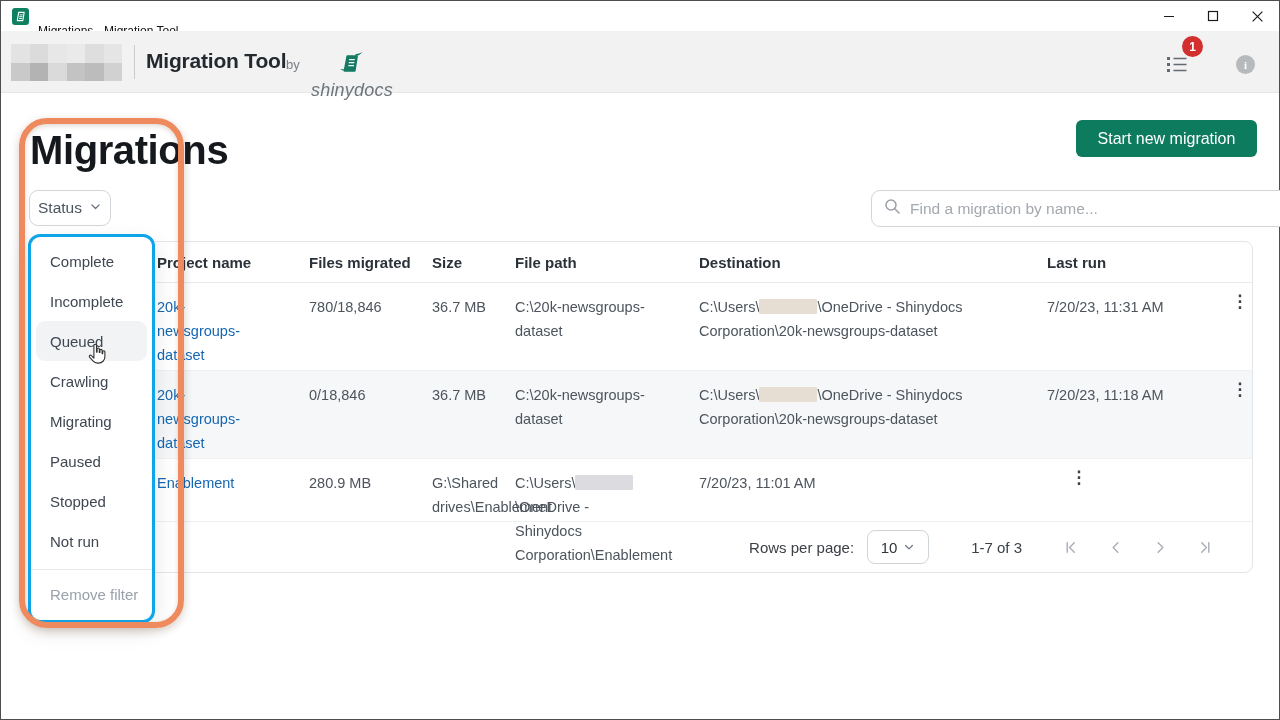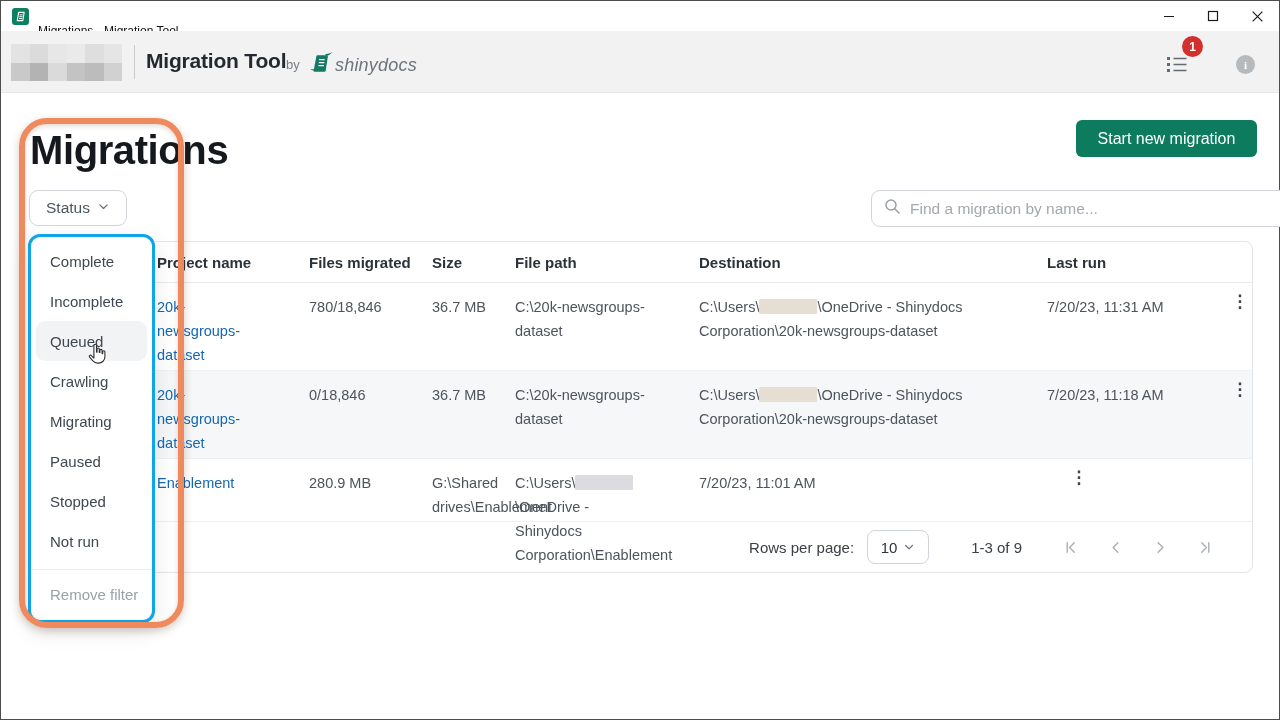--- a/index.html
+++ b/index.html
@@ -19,35 +19,35 @@
   .pixel-logo { position:absolute; left:10px; top:13px; width:111px; height:37px; display:grid; grid-template-columns:repeat(6,1fr); grid-template-rows:repeat(2,1fr); }
   .pixel-logo div:nth-child(1){background:#e3e3e3}.pixel-logo div:nth-child(2){background:#dbdbdb}
   .pixel-logo div:nth-child(3){background:#e7e7e7}.pixel-logo div:nth-child(4){background:#eaeaea}
   .pixel-logo div:nth-child(5){background:#dedede}.pixel-logo div:nth-child(6){background:#e5e5e5}
   .pixel-logo div:nth-child(7){background:#c9c9c9}.pixel-logo div:nth-child(8){background:#b3b3b3}
   .pixel-logo div:nth-child(9){background:#dadada}.pixel-logo div:nth-child(10){background:#c3c3c3}
   .pixel-logo div:nth-child(11){background:#bcbcbc}.pixel-logo div:nth-child(12){background:#d1d1d1}
   .hdr-divider { position:absolute; left:133px; top:14px; height:34px; width:1px; background:#cbcbcc; }
   .hdr-title { position:absolute; left:145px; top:18px; font-size:21px; font-weight:700; color:#23292f; letter-spacing:-0.2px; }
   .hdr-by { position:absolute; left:285px; top:26px; font-size:13px; color:#7a8087; }
-  .hdr-brand { position:absolute; left:308px; top:19px; display:flex; align-items:center; }
+  .hdr-brand { position:absolute; left:308px; top:19px; display:flex; align-items:center;flex-direction:column; }
   .hdr-brand-text { font-size:18px; font-style:italic; color:#6d747b; margin-left:2px; letter-spacing:0.2px; }
   .hdr-right-icons { position:absolute; right:18px; top:0; height:62px; }
   .tasks-icon { position:absolute; right:72px; top:21px; width:24px; height:24px; cursor:pointer; }
   .badge { position:absolute; right:58px; top:5px; min-width:21px; height:21px; border-radius:50%; background:#d32f2f;
     color:#fff; font-size:12px; font-weight:700; display:flex; align-items:center; justify-content:center; }
   .info-icon { position:absolute; right:6px; top:24px; width:19px; height:19px; border-radius:50%; background:#b7babd;
     color:#fff; font-weight:700; font-size:11px; display:flex; align-items:center; justify-content:center; cursor:pointer; }
   .info-icon::before { content:"i"; font-family:"Liberation Serif", serif; }
 
   
   .page-title { position:absolute; left:29px; top:127px; font-size:40px; font-weight:700; color:#15191e; letter-spacing:-0.4px; }
   .start-btn { position:absolute; left:1075px; top:119px; width:181px; height:37px; background:#0c7b5e; color:#fff;
     border:none; border-radius:6px; font-size:16px; font-family:inherit; cursor:pointer; }
-  .status-btn { position:absolute; left:28px; top:189px; width:98px; height:36px; background:#fff; border:1px solid #d2d6da;
+  .status-btn { position:absolute; left:28px; top:189px; width:82px; height:36px; background:#fff; border:1px solid #d2d6da;
     border-radius:9px; display:flex; align-items:center; justify-content:center; gap:7px; font-size:15.5px; color:#4a5560; cursor:pointer; }
   .search-box { position:absolute; left:870px; top:189px; width:426px; height:37px; border:1px solid #d2d6da; border-radius:9px;
     background:#fff; display:flex; align-items:center; padding:0 12px; }
   .search-box input { border:none; outline:none; flex:1; margin-left:9px; font-size:15.5px; font-family:inherit; color:#333; background:transparent; }
   .search-box input::placeholder { color:#a3a9af; }
 
   
   .table-card { position:absolute; left:28px; top:240px; width:1224px; background:#fff; border:1px solid #e3e6e8; border-radius:8px; }
   .trow { display:grid; grid-template-columns:127px 152px 123px 83px 184px 348px 161px 46px; }
   .thead { height:41px; align-items:center; border-bottom:1px solid #e8ebed; font-size:15px; font-weight:700; color:#2b323a; }
@@ -228,21 +228,21 @@
     <div class="pagination">
       <span>Rows per page:</span>
       <span class="rpp-select">
         <span>10</span>
         <span>
           <svg width="12" height="12" viewBox="0 0 16 16">
               <path d="M3.5 6l4.5 4.5L12.5 6" fill="none" stroke="#6b7280" stroke-width="1.6" stroke-linecap="round" stroke-linejoin="round"></path>
             </svg>
         </span>
       </span>
-      <span class="range">1-3 of 9</span>
+      <span class="range">1-7 of 3</span>
       <span class="pag-nav">
         <button class="pag-btn">
           <svg width="15" height="15" viewBox="0 0 16 16">
               <path d="M4.5 3v10M12 3L7 8l5 5" fill="none" stroke="#a9aeb4" stroke-width="1.5" stroke-linecap="round" stroke-linejoin="round"></path>
             </svg>
         </button>
         <button class="pag-btn">
           <svg width="15" height="15" viewBox="0 0 16 16">
               <path d="M10.5 3l-5 5 5 5" fill="none" stroke="#a9aeb4" stroke-width="1.5" stroke-linecap="round" stroke-linejoin="round"></path>
             </svg>

